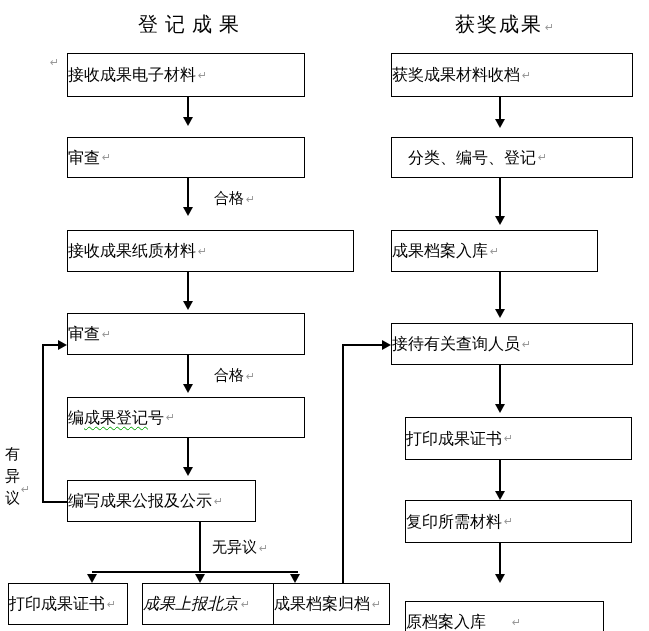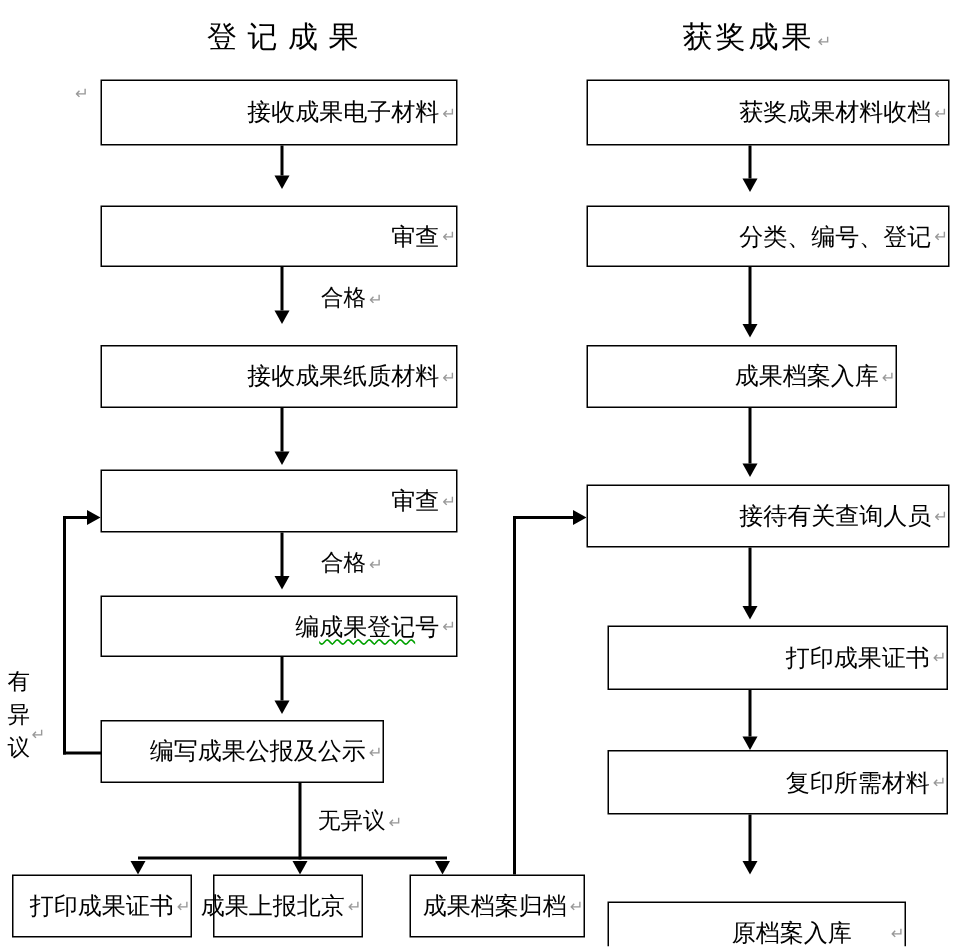--- a/index.html
+++ b/index.html
@@ -15,21 +15,21 @@
     overflow: hidden;
     font-family: "DejaVu Serif", "Liberation Serif", serif;
     color: #000000;
   }
   .box {
     position: absolute;
     border: 1px solid #000000;
     background: #ffffff;
     display: flex;
     align-items: center;
-    justify-content: flex-end;
+    justify-content: flex-start;
     font-size: 16px;
     line-height: 1;
     white-space: nowrap;
     box-sizing: border-box;
   }
   .title {
     position: absolute;
     font-size: 20px;
     line-height: 1;
     white-space: nowrap;
@@ -104,21 +104,21 @@
   <div class="box" style="left:67px; top:53px; width:238px; height:44px;">
     <span>接收成果电子材料</span>
       <span class="pm">↵</span>
   </div>
 
   <div class="box" style="left:67px; top:137px; width:238px; height:41px;">
     <span>审查</span>
       <span class="pm">↵</span>
   </div>
 
-  <div class="box" style="left:67px; top:230px; width:238px; height:42px;">
+  <div class="box" style="left:67px; top:230px; width:287px; height:42px;">
     <span>接收成果纸质材料</span>
       <span class="pm">↵</span>
   </div>
 
   <div class="box" style="left:67px; top:313px; width:238px; height:42px;">
     <span>审查</span>
       <span class="pm">↵</span>
   </div>
 
   <div class="box" style="left:67px; top:397px; width:238px; height:41px;">
@@ -130,21 +130,21 @@
 
   <div class="box" style="left:67px; top:480px; width:189px; height:42px;">
     <span>编写成果公报及公示</span>
       <span class="pm">↵</span>
   </div>
 
   <div class="box" style="left:8px; top:583px; width:120px; height:42px;">
     <span>打印成果证书</span>
       <span class="pm">↵</span>
   </div>
-  <div class="box" style="left:142px; top:583px; width:100px; height:42px;">
+  <div class="box" style="left:142px; top:583px; width:132px; height:42px;font-style:italic;">
     <span>成果上报北京</span>
       <span class="pm">↵</span>
   </div>
   <div class="box" style="left:273px; top:583px; width:117px; height:42px;">
     <span>成果档案归档</span>
       <span class="pm">↵</span>
   </div>
 
   <div class="box" style="left:391px; top:53px; width:242px; height:44px;">
     <span>获奖成果材料收档</span>

